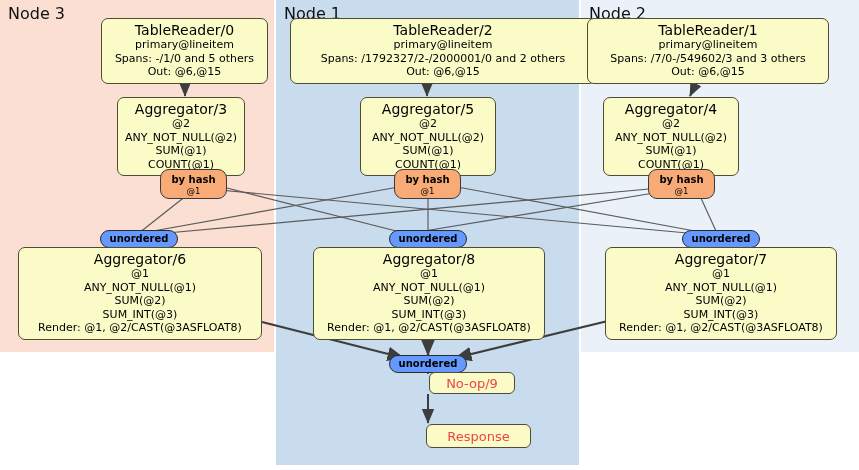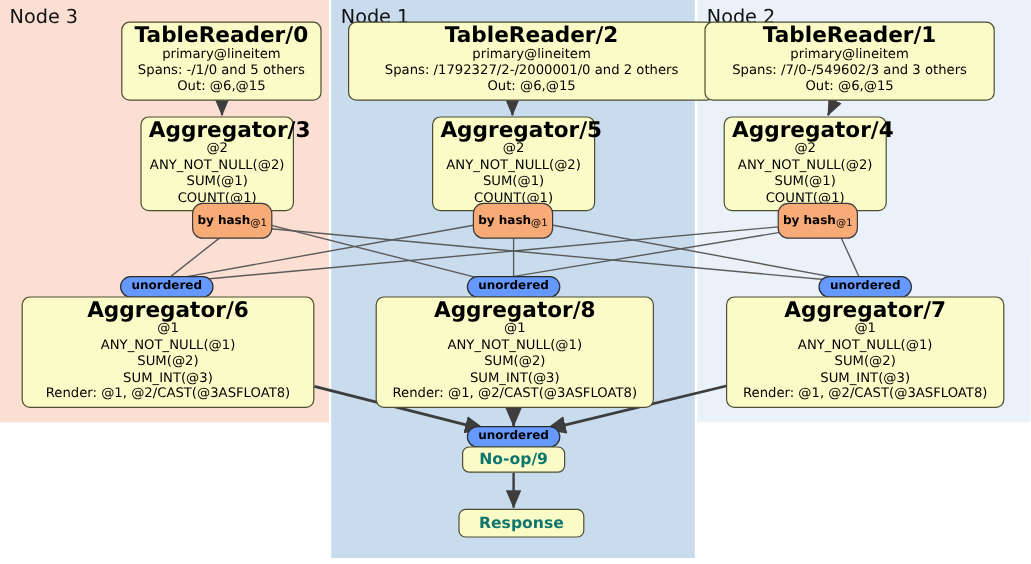--- a/index.html
+++ b/index.html
@@ -46,42 +46,43 @@
     border: 1px solid #4d4d33;
     border-radius: 7px;
     text-align: center;
     padding: 3px 6px 4px 6px;
     font-size: 11px;
     line-height: 13.5px;
     color: #000000;
     white-space: nowrap;
   }
   .node-title {
-    font-weight: bold;
-    font-size: 18px;
+    font-weight: normal;
+    font-size: 14px;
     line-height: 16px;
     display: block;
   }
   .node-line {
     display: block;
     font-size: 11px;
     line-height: 13.5px;
   }
   .pill {
     position: absolute;
     box-sizing: border-box;
     border-radius: 11px;
     border: 1px solid #3a3a3a;
     text-align: center;
     font-size: 10px;
     font-weight: bold;
     color: #000000;
     white-space: nowrap;
     line-height: 1;
     display: flex;
+    flex-direction: column;
     align-items: center;
     justify-content: center;
   }
   .pill-hash {
     background: #f8ab77;
     border-radius: 9px;
     padding-top: 2px;
   }
   .pill-hash .pill-sub {
     font-weight: normal;
@@ -92,27 +93,28 @@
     background: #6699ff;
     border: 1px solid #2b2b2b;
   }
   .small-box {
     position: absolute;
     box-sizing: border-box;
     background: #fbfbc8;
     border: 1px solid #4d4d33;
     border-radius: 6px;
     text-align: center;
-    font-weight: bold;
+    font-weight: normal;
     font-size: 13px;
-    color: #0f766e;
+    color: #ef4444;
     display: flex;
     align-items: center;
     justify-content: center;
     white-space: nowrap;
+    margin-left: 44px;
   }
 </style>
 </head>
 <body>
 
 <div id="stage">
 
   <div class="panel" style="left:0px; top:0px; width:274px; height:352px; background:#fbdfd2;">
     <span class="panel-label">Node 3</span>
   </div>

